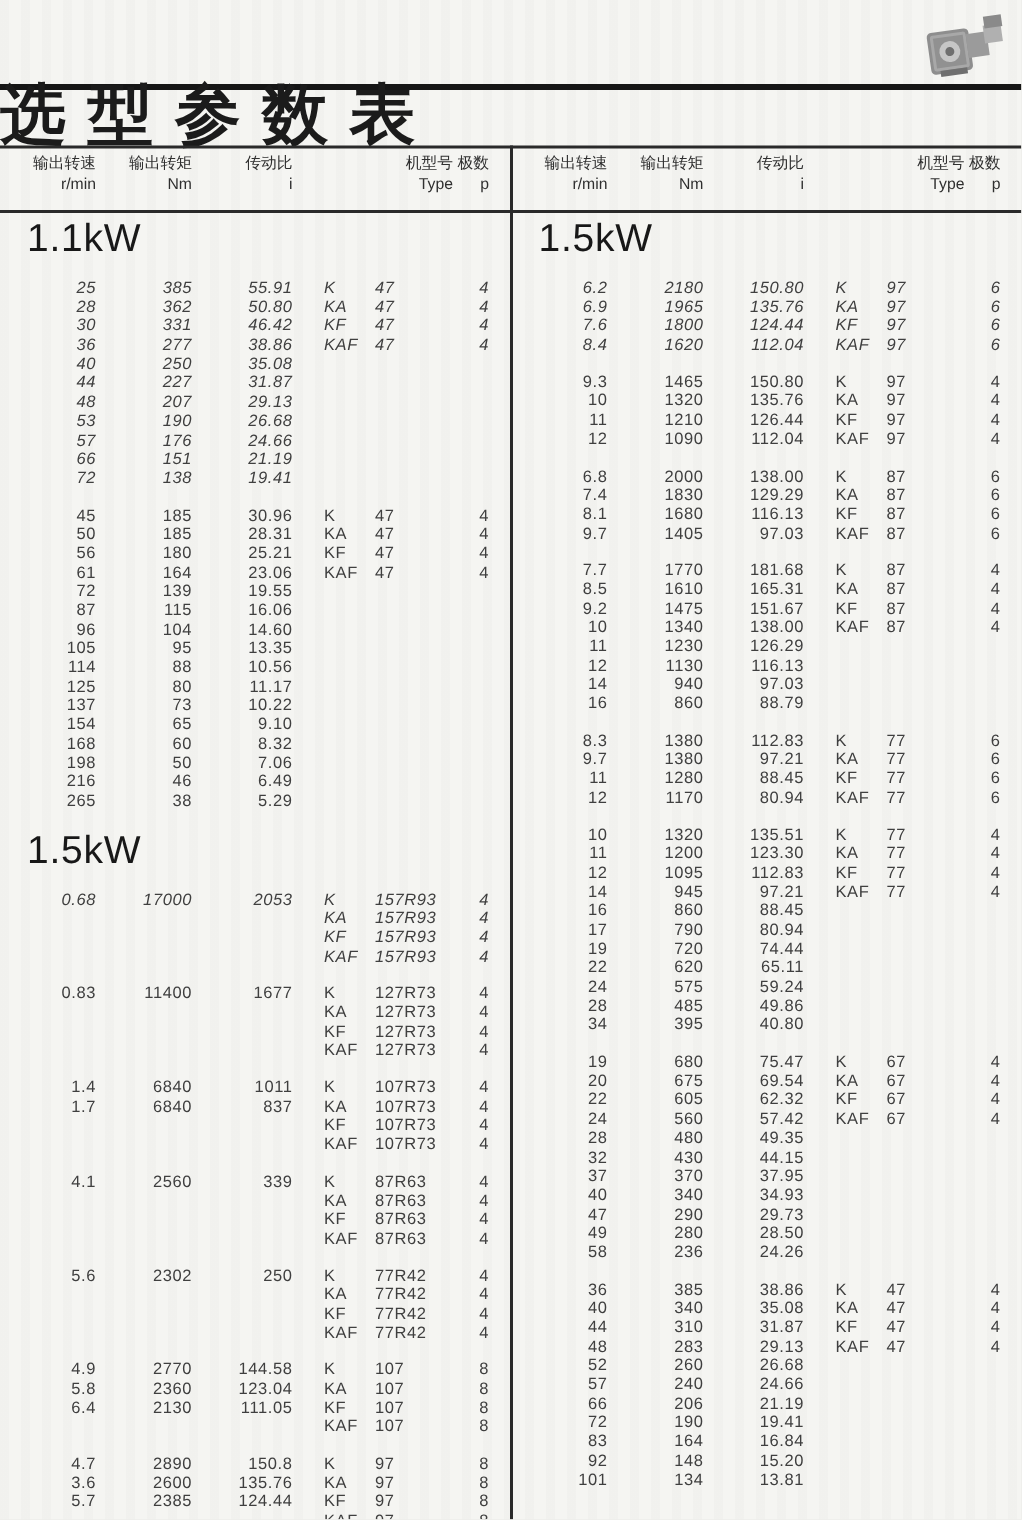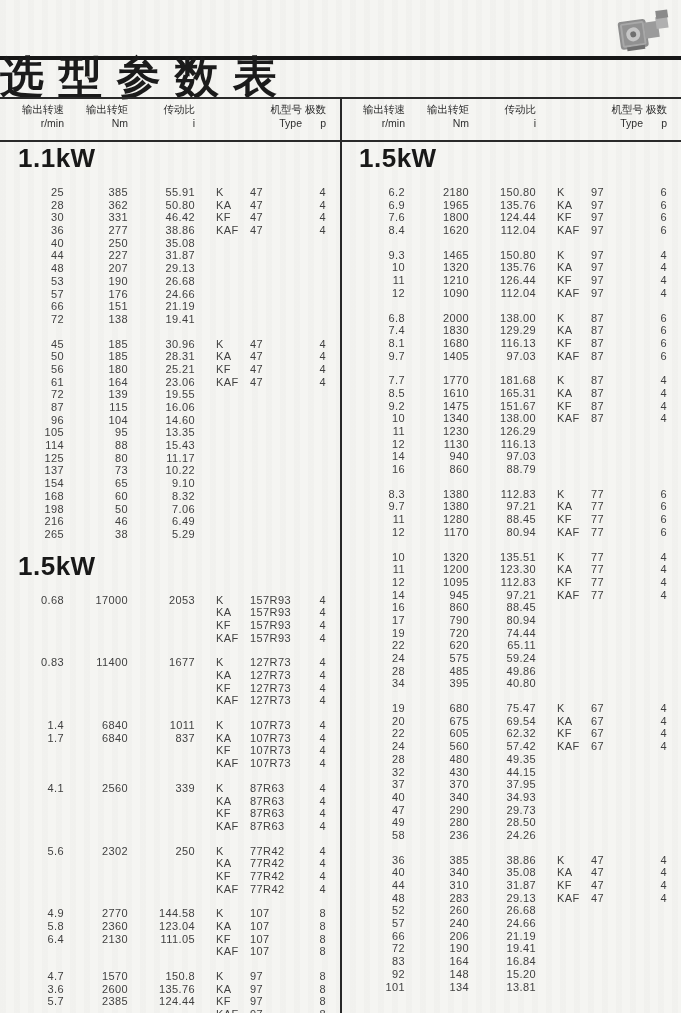--- a/index.html
+++ b/index.html
@@ -27,24 +27,24 @@
     letter-spacing:1px;line-height:38px;
   }
   .hdr{position:absolute;top:102px;width:329px;display:flex;}
   .hdr.left{left:8px;} .hdr.right{left:349px;}
   .hcell{font-size:10.5px;line-height:14px;color:#2f2f2f;text-align:right;}
   .w-rpm{width:56px}.w-nm{width:64px}.w-ratio{width:67px}
   .w-type{width:86px;margin-left:21px}.w-poles{width:24px}
   .col{position:absolute;top:145px;width:332px;height:868px;overflow:hidden;}
   .col[data-col="0"]{left:8px;} .col[data-col="1"]{left:349px;}
   .power{
-    font-size:26px;font-weight:bold;color:#181818;
+    font-size:26px;font-weight:normal;color:#181818;
     margin:0 0 8px 10px;line-height:26px;letter-spacing:.5px;
   }
-  .power + .block{margin-top:15px;}
+  .power + .block{margin-top:15px;font-style:italic;}
   .block{margin-bottom:12px;}
   .row{display:flex;height:12.7px;line-height:12.7px;font-size:11px;letter-spacing:.4px;}
   .c{display:inline-block;white-space:pre;}
   .c.rpm{width:56px;text-align:right;}
   .c.nm{width:64px;text-align:right;}
   .c.ratio{width:67px;text-align:right;}
   .c.tp{width:34px;margin-left:21px;text-align:left;}
   .c.ts{width:52px;text-align:left;}
   .c.poles{width:24px;text-align:right;}
 </style>
@@ -277,21 +277,21 @@
           <span class="c rpm">105</span>
           <span class="c nm">95</span>
           <span class="c ratio">13.35</span>
           <span class="c tp"></span>
           <span class="c ts"></span>
           <span class="c poles"></span>
         </div>
         <div class="row">
           <span class="c rpm">114</span>
           <span class="c nm">88</span>
-          <span class="c ratio">15.43</span>
+          <span class="c ratio">10.56</span>
           <span class="c tp"></span>
           <span class="c ts"></span>
           <span class="c poles"></span>
         </div>
         <div class="row">
           <span class="c rpm">125</span>
           <span class="c nm">80</span>
           <span class="c ratio">11.17</span>
           <span class="c tp"></span>
           <span class="c ts"></span>
@@ -547,21 +547,21 @@
           <span class="c nm"></span>
           <span class="c ratio"></span>
           <span class="c tp">KAF</span>
           <span class="c ts">107</span>
           <span class="c poles">8</span>
         </div>
       </div>
       <div class="block">
         <div class="row">
           <span class="c rpm">4.7</span>
-          <span class="c nm">1570</span>
+          <span class="c nm">2890</span>
           <span class="c ratio">150.8</span>
           <span class="c tp">K</span>
           <span class="c ts">97</span>
           <span class="c poles">8</span>
         </div>
         <div class="row">
           <span class="c rpm">3.6</span>
           <span class="c nm">2600</span>
           <span class="c ratio">135.76</span>
           <span class="c tp">KA</span>

